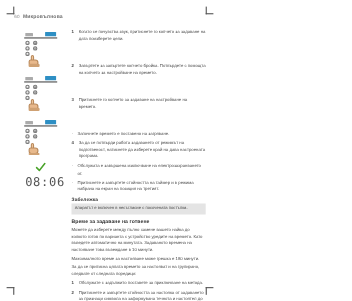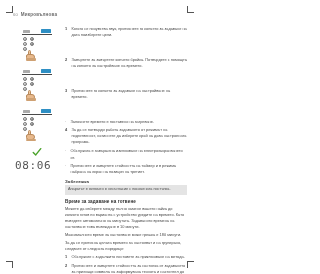--- a/index.html
+++ b/index.html
@@ -189,21 +189,21 @@
   .check {
     width: 10px;
     height: 10px;
     display: block;
   }
 
   
   .clock {
     width: 44px;
     margin: 2px auto 0 auto;
-    text-align: left;
+    text-align: right;
     font-family: "DejaVu Sans Mono", monospace;
     font-size: 11px;
     letter-spacing: .6px;
     color: #555555;
     line-height: 1;
   }
 
   
   .step {
     display: flex;

